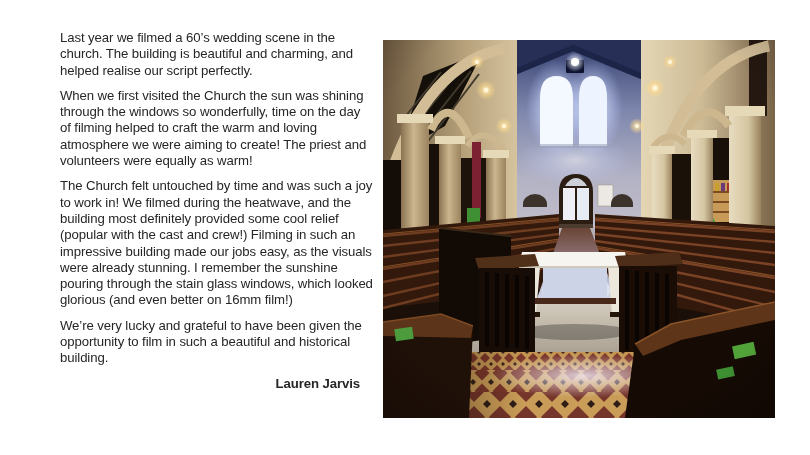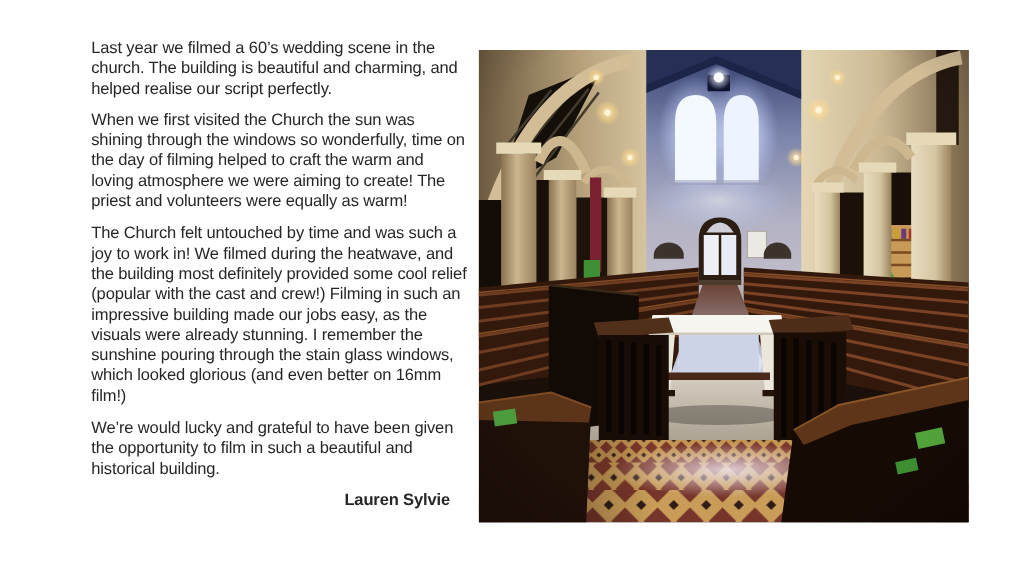--- a/index.html
+++ b/index.html
@@ -7,41 +7,41 @@
     width:810px;height:455px;position:relative;overflow:hidden;
     background:#ffffff;
     font-family:"Liberation Sans", sans-serif;
   }
   .slide{position:absolute;inset:0;background:#ffffff;}
   .text-col{
     position:absolute;left:60px;top:30px;width:314px;
     font-size:13.2px;line-height:16.3px;color:#262626;
     letter-spacing:-0.1px;
   }
-  .text-col p{margin:0 0 9px 13px;}
+  .text-col p{margin:0 0 9px 0;}
   .film-title{font-style:italic;}
   .signature{
     font-weight:bold;text-align:right;padding-right:14px;margin-top:4px;
   }
   .photo{
     position:absolute;left:383px;top:40px;width:392px;height:378px;
   }
   .photo svg{display:block;width:392px;height:378px;}
 </style>
 </head>
 <body>
 
 <div class="slide">
 
   <div class="text-col">
     <p>Last year we filmed a 60’s wedding scene in the church. The building is beautiful and charming, and helped realise our script perfectly.</p>
     <p>When we first visited the Church the sun was shining through the windows so wonderfully, time on the day of filming helped to craft the warm and loving atmosphere we were aiming to create! The priest and volunteers were equally as warm!</p>
     <p>The Church felt untouched by time and was such a joy to work in!  We filmed during the heatwave, and the building most definitely provided some cool relief (popular with the cast and crew!) Filming in such an impressive building made our jobs easy, as the visuals were already stunning. I remember the sunshine pouring through the stain glass windows, which looked glorious (and even better on 16mm film!)</p>
-    <p>We’re would lucky and grateful to have been given the opportunity to film in such a beautiful and historical building.</p>
-    <p class="signature">Lauren Sylvie</p>
+    <p>We’re very lucky and grateful to have been given the opportunity to film in such a beautiful and historical building.</p>
+    <p class="signature">Lauren Jarvis</p>
   </div>
 
   <div class="photo" role="img" aria-label="Interior of the church nave: stone arcades with arched columns on both sides, two tall bright arched windows above a wooden double door, dark timber pews, a white altar table in the centre aisle and a diamond-patterned Victorian tiled floor">
     <svg viewBox="0 0 392 378">
       <defs>
         <linearGradient id="wallGrad" x1="0" y1="0" x2="0" y2="1">
           <stop offset="0" stop-color="#333e6e"></stop>
           <stop offset="0.28" stop-color="#7d86ac"></stop>
           <stop offset="0.55" stop-color="#b3b2c4"></stop>
           <stop offset="1" stop-color="#d2cdd2"></stop>

